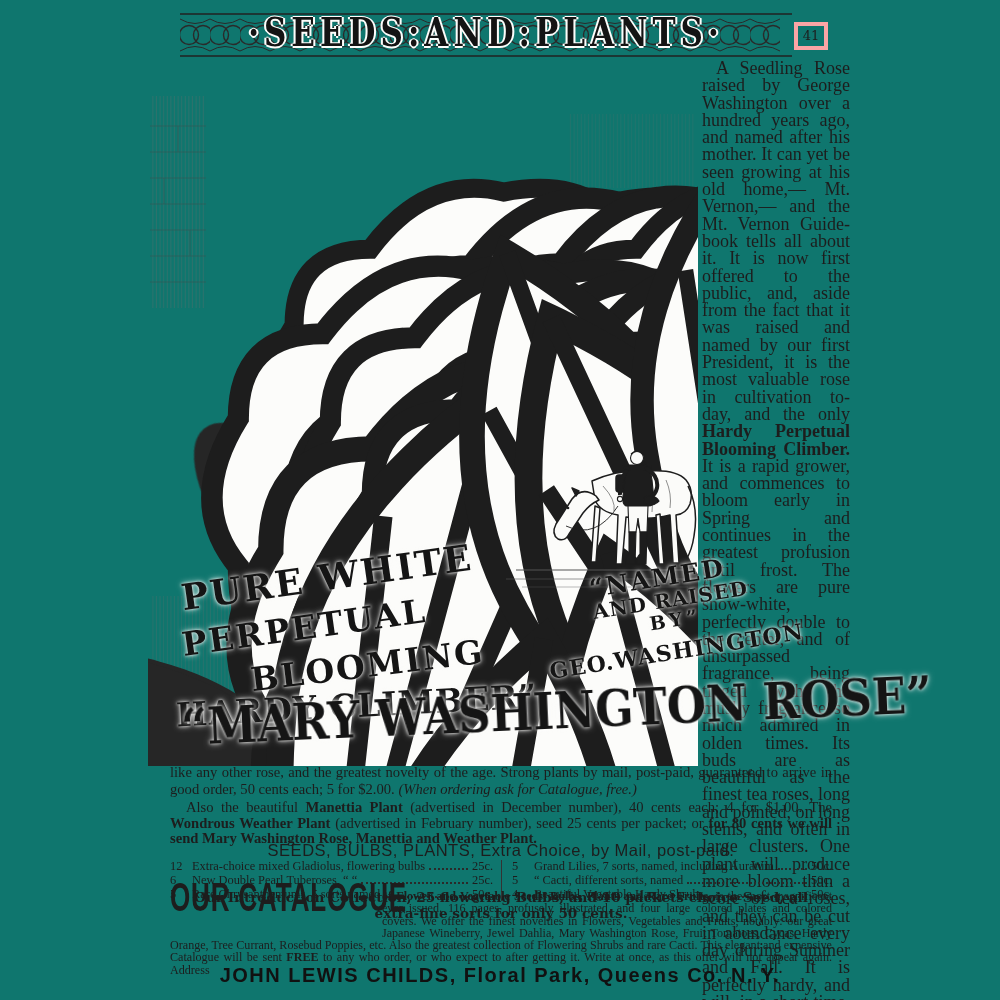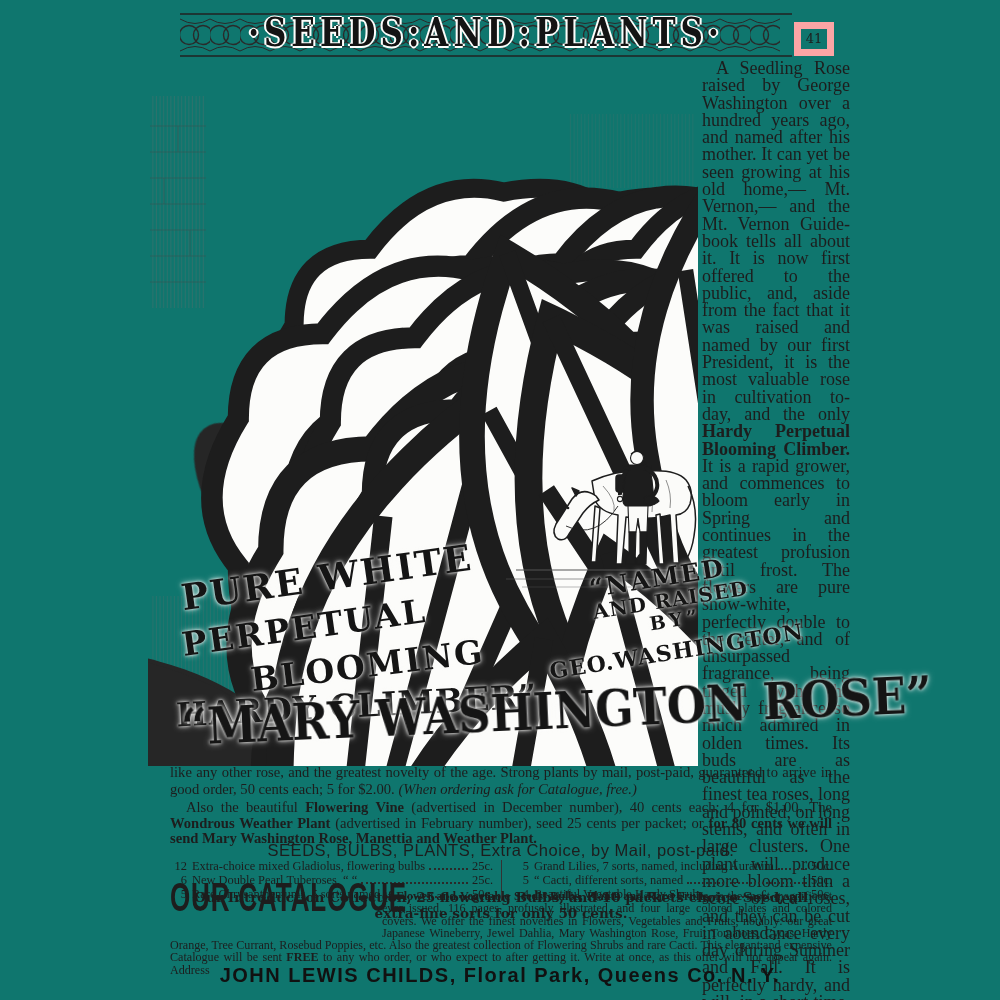--- a/index.html
+++ b/index.html
@@ -9,21 +9,21 @@
   .b{font-weight:bold;}
   .i{font-style:italic;}
 
   
   .band{left:180px;top:12px;width:612px;height:46px;}
   .band svg{position:absolute;inset:0;}
   .band-title{position:absolute;left:0;top:-2px;width:100%;text-align:center;
     font-family:"DejaVu Serif", serif;font-weight:bold;font-size:31px;letter-spacing:5px;
     transform:scaleY(1.25);transform-origin:center top;color:#141414;
     text-shadow:-2px 0 0 #fdfdfb,2px 0 0 #fdfdfb,0 -1px 0 #fdfdfb,0 1px 0 #fdfdfb;}
-  .pageno{left:794px;top:22px;width:26px;height:20px;border:7px solid #fca5a5;
+  .pageno{left:794px;top:22px;width:26px;height:20px;border:4px solid #fca5a5;
     font-size:13px;line-height:20px;text-align:center;font-family:"DejaVu Serif",serif;}
 
   
   .article{left:702px;top:60px;width:148px;font-size:18px;line-height:17.3px;
     text-align:justify;text-indent:14px;}
 
   
   .hand{font-family:"DejaVu Serif", serif;font-weight:bold;color:#151515;white-space:nowrap;
     text-shadow:0 0 3px rgba(253,253,251,.95), 0 0 6px rgba(253,253,251,.8);z-index:5;}
   .pure{left:180px;top:556px;font-size:36px;transform:rotate(-8deg);letter-spacing:2px;}
@@ -40,21 +40,21 @@
 
   
   .para1{left:170px;top:764px;width:662px;font-size:14.6px;line-height:17px;text-align:justify;}
   .para2{left:170px;top:800px;width:662px;font-size:14.6px;line-height:15.6px;text-align:justify;text-indent:16px;}
   .pricehead{left:170px;top:841px;width:662px;text-align:center;
     font-family:"Liberation Sans", sans-serif;font-weight:normal;font-size:16.5px;letter-spacing:.5px;}
   .pricetable{left:170px;top:860px;width:662px;display:flex;font-size:12.4px;line-height:12.8px;}
   .pcol{width:331px;box-sizing:border-box;padding-right:8px;}
   .pcol.right{border-left:1.5px solid #333;padding-left:10px;padding-right:0;}
   .prow{display:flex;align-items:baseline;margin-bottom:1px;}
-  .qty{width:17px;text-align:right;margin-right:5px;flex:none;}
+  .qty{width:17px;margin-right:5px;flex:none;}
   .desc{flex:none;white-space:nowrap;}
   .lead{flex:1;border-bottom:2px dotted #2a2a2a;margin:0 4px 2px 4px;min-width:8px;}
   .price{flex:none;}
   .intro{left:170px;top:889px;width:662px;text-align:center;font-weight:bold;font-size:13.6px;
     font-family:"DejaVu Serif",serif;}
   .catalogue{left:170px;top:890px;width:662px;font-size:12.1px;line-height:12.3px;text-align:justify;}
   .cat-display{float:left;width:212px;height:40px;font-family:"Liberation Sans",sans-serif;
     font-weight:bold;font-size:31px;letter-spacing:1px;transform:scale(.84,1.32);
     transform-origin:left top;white-space:nowrap;}
   .footer{left:0;top:964px;width:1000px;text-align:center;font-family:"Liberation Sans",sans-serif;
@@ -333,21 +333,21 @@
   <div class="abs hand hardy">HARDY CLIMBER”</div>
   <div class="abs hand named">
     <div class="n1">“NAMED</div>
     <div class="n2">AND RAISED</div>
     <div class="n3">BY”</div>
   </div>
   <div class="abs hand geo">GEO.WASHINGTON</div>
   <div class="abs hand maintitle">“MARY WASHINGTON ROSE”</div>
 
   <div class="abs para1"><span>like any other rose, and the greatest novelty of the age.  Strong plants by mail, post-paid, guaranteed to arrive in good order, 50 cents each;  5 for $2.00.   </span><span class="i">(When ordering ask for Catalogue, free.)</span></div>
-  <div class="abs para2"><span>Also the beautiful </span><span class="b">Flowering Vine</span><span> (advertised in December number), 40 cents each;  4 for $1.00.   The </span><span class="b">Wondrous Weather Plant</span><span> (advertised in February number), seed 25 cents per packet;  or </span><span class="b">for 80 cents we will send Mary Washington Rose, Manettia and Weather Plant.</span></div>
+  <div class="abs para2"><span>Also the beautiful </span><span class="b">Manettia Plant</span><span> (advertised in December number), 40 cents each;  4 for $1.00.   The </span><span class="b">Wondrous Weather Plant</span><span> (advertised in February number), seed 25 cents per packet;  or </span><span class="b">for 80 cents we will send Mary Washington Rose, Manettia and Weather Plant.</span></div>
 
   <div class="abs pricehead">SEEDS, BULBS, PLANTS, Extra Choice, by Mail, post-paid.</div>
   <div class="abs pricetable">
     <div class="pcol">
       <div class="prow">
         <span class="qty">12</span>
         <span class="desc">Extra-choice mixed Gladiolus, flowering bulbs</span>
         <span class="lead"></span>
         <span class="price">25c.</span>
       </div>

